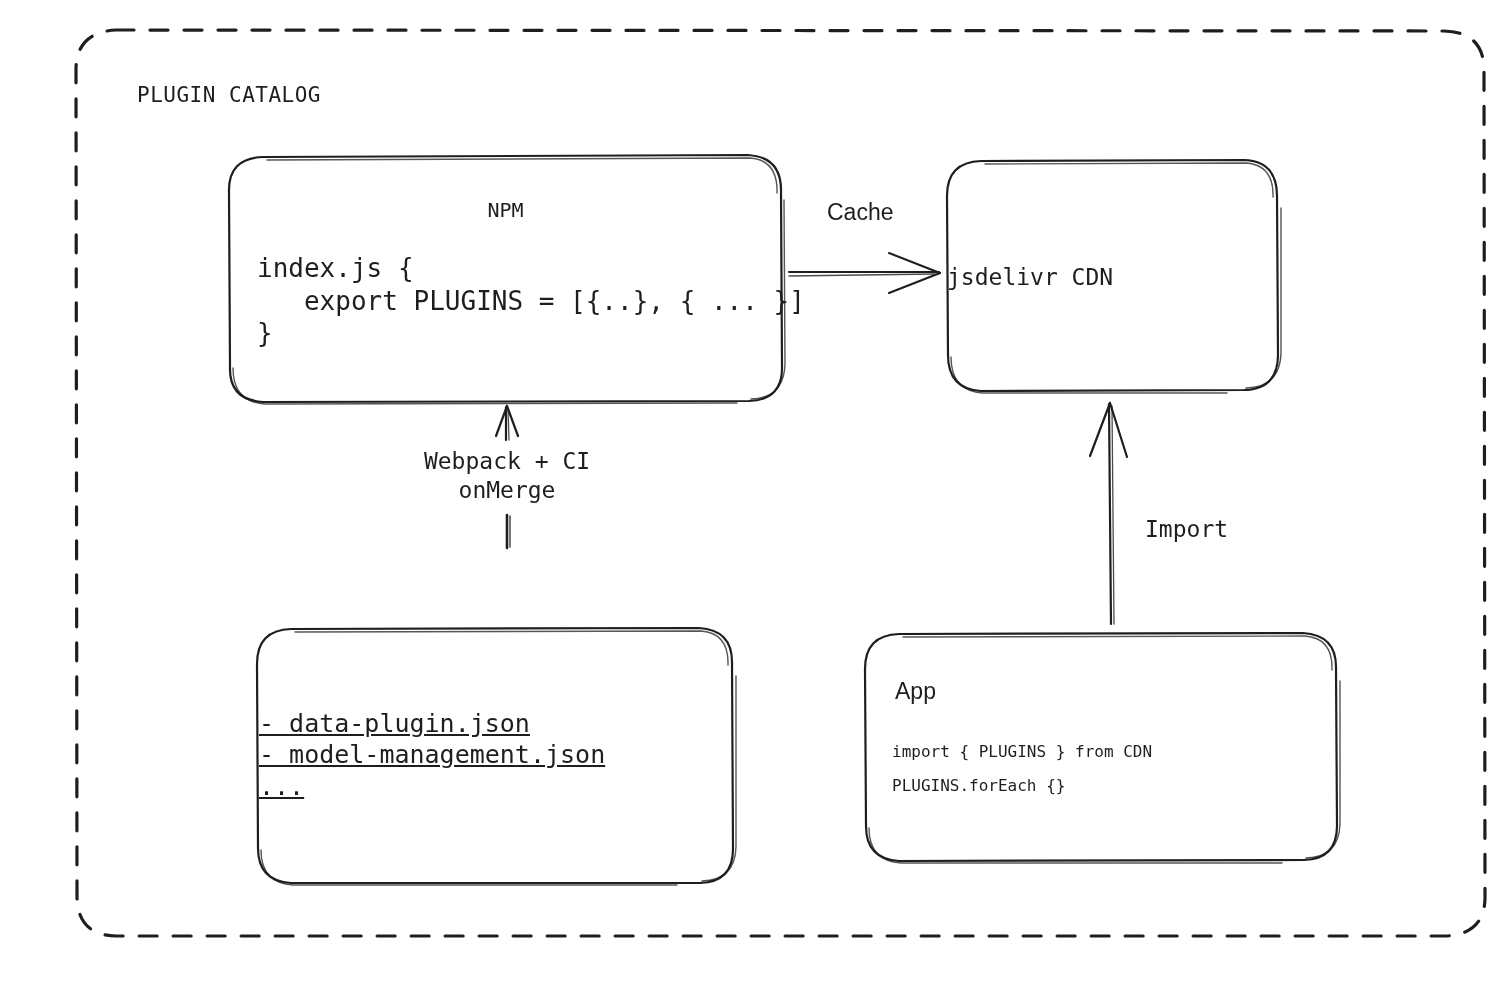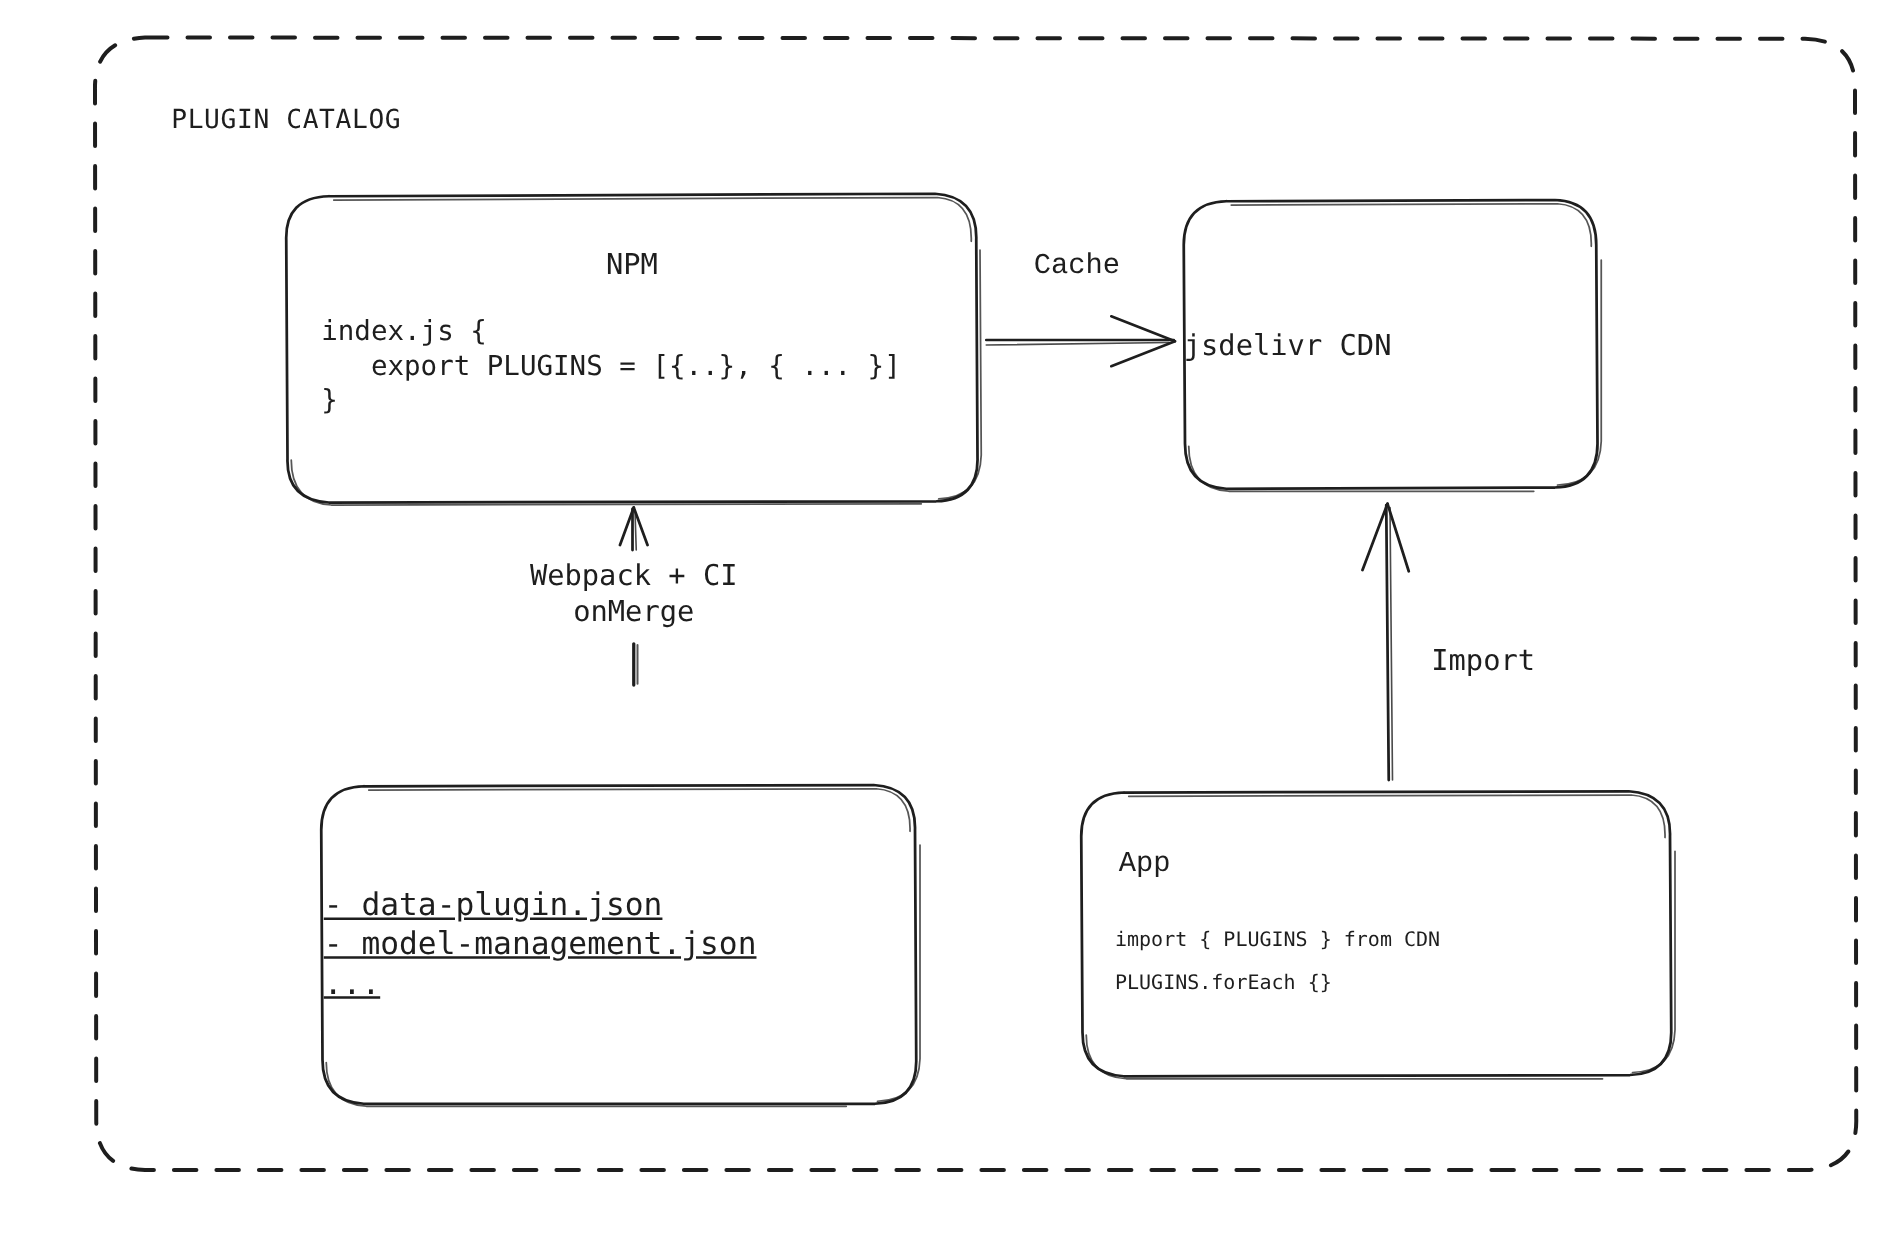--- a/index.html
+++ b/index.html
@@ -34,26 +34,26 @@
     stroke-linejoin: round;
   }
   .lbl {
     position: absolute;
     color: #1e1e1e;
     white-space: pre;
     font-family: "DejaVu Sans Mono", monospace;
     line-height: 1.25;
   }
   .mono { font-family: "DejaVu Sans Mono", monospace; }
-  .sans { font-family: Liberation Mono, monospace; text-align: center; }
+  .sans { font-family: Liberation Sans, sans-serif; text-align: center; }
 
   #container-title { left: 100px; top: 82px;  font-size: 21px; letter-spacing: 0.5px; }
 
-  #npm-title      { left: 192px; top: 198px; width: 553px; text-align: center; font-size: 23px; }
-  #npm-code       { left: 220px; top: 252px; font-size: 22px; }
+  #npm-title      { left: 192px; top: 198px; width: 553px; text-align: center; font-size: 20px; }
+  #npm-code       { left: 220px; top: 252px; font-size: 26px; }
 
   #cdn-title      { left: 910px; top: 263px; width: 330px; text-align: left; font-size: 23px; }
 
   #cache-label    { left: 790px; top: 198px; font-size: 23px; }
   #import-label   { left: 1108px; top: 515px; font-size: 23px; }
 
   #webpack-label  { left: 340px; top: 447px; width: 260px; text-align: center; font-size: 23px; }
   #repo-label     { left: 285px; top: 566px; font-size: 25px; }
 
   #repo-code      { left: 222px; top: 708px; font-size: 25px; text-decoration: underline; }

